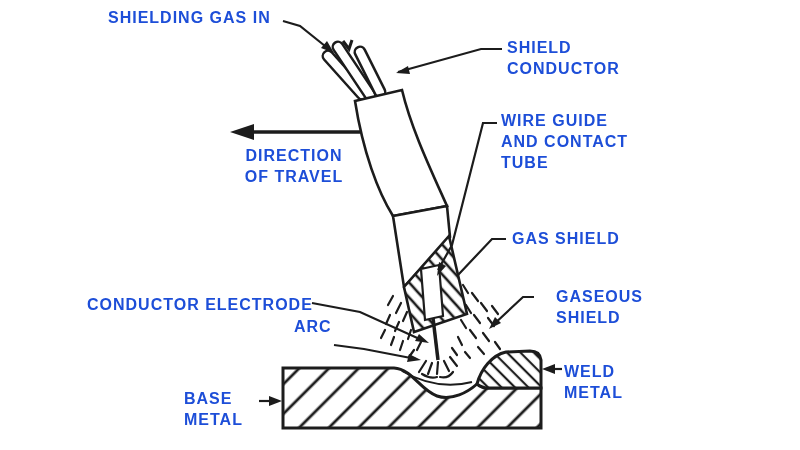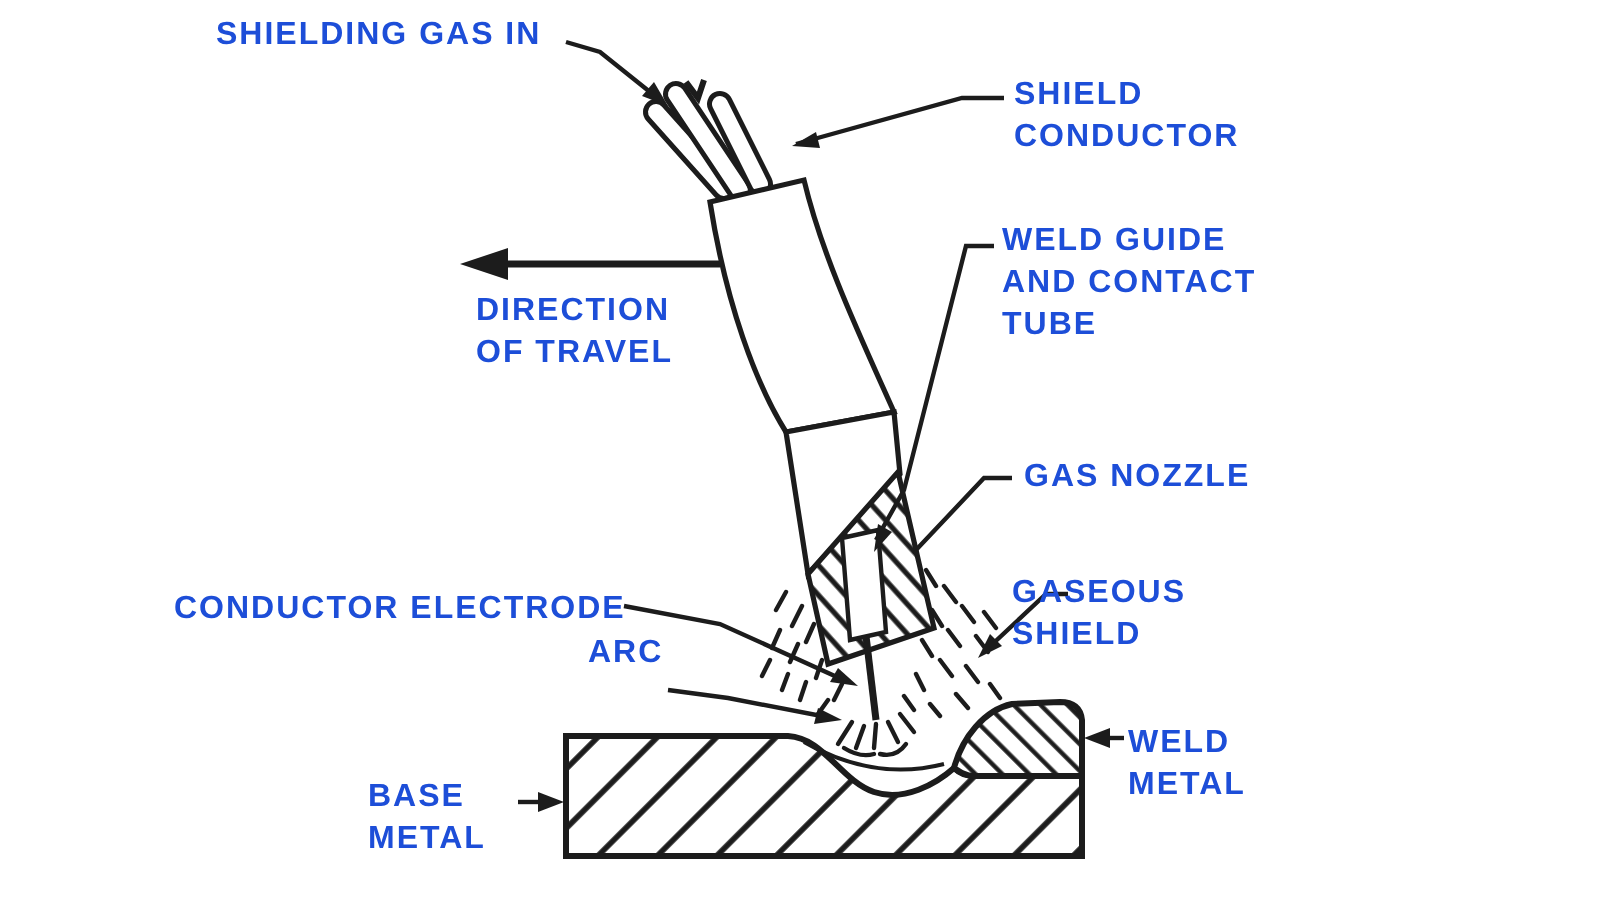--- a/index.html
+++ b/index.html
@@ -6,21 +6,21 @@
   #stage{
     position:relative;width:800px;height:450px;background:#ffffff;
     overflow:hidden;font-family:"Liberation Sans",sans-serif;
   }
   #art{position:absolute;left:0;top:0;width:800px;height:450px;}
   .lbl{
     position:absolute;color:#1d4ed8;font-weight:700;font-size:16px;
     letter-spacing:1px;line-height:21px;white-space:pre-line;
     -webkit-user-select:none;user-select:none;
   }
-  .lbl.center{text-align:left;}
+  .lbl.center{text-align:center;}
 </style>
 </head>
 <body>
 
 <div id="stage">
 
   <svg id="art" viewBox="0 0 800 450">
     <defs>
       <pattern id="hatchBase" patternUnits="userSpaceOnUse" width="21" height="21" patternTransform="rotate(45)">
         <rect width="21" height="21" fill="#ffffff"></rect>
@@ -87,25 +87,25 @@
       <polygon points="282,401 269,396 269,406"></polygon>
       <polygon points="542,369 555,364 555,374"></polygon>
     </g>
   </svg>
 
   <div class="lbl" style="left:108px;top:7px;">SHIELDING GAS IN</div>
   <div class="lbl" style="left:507px;top:37px;">SHIELD
 CONDUCTOR</div>
   <div class="lbl center" style="left:238px;top:145px;width:112px;">DIRECTION
 OF TRAVEL</div>
-  <div class="lbl" style="left:501px;top:110px;">WELD GUIDE
+  <div class="lbl" style="left:501px;top:110px;">WIRE GUIDE
 AND CONTACT
 TUBE</div>
-  <div class="lbl" style="left:512px;top:228px;">GAS NOZZLE</div>
-  <div class="lbl" style="left:506px;top:286px;">GASEOUS
+  <div class="lbl" style="left:512px;top:228px;">GAS SHIELD</div>
+  <div class="lbl" style="left:556px;top:286px;">GASEOUS
 SHIELD</div>
   <div class="lbl" style="left:87px;top:294px;">CONDUCTOR ELECTRODE</div>
   <div class="lbl" style="left:294px;top:316px;">ARC</div>
   <div class="lbl" style="left:184px;top:388px;">BASE
 METAL</div>
   <div class="lbl" style="left:564px;top:361px;">WELD
 METAL</div>
 
 </div>
 

